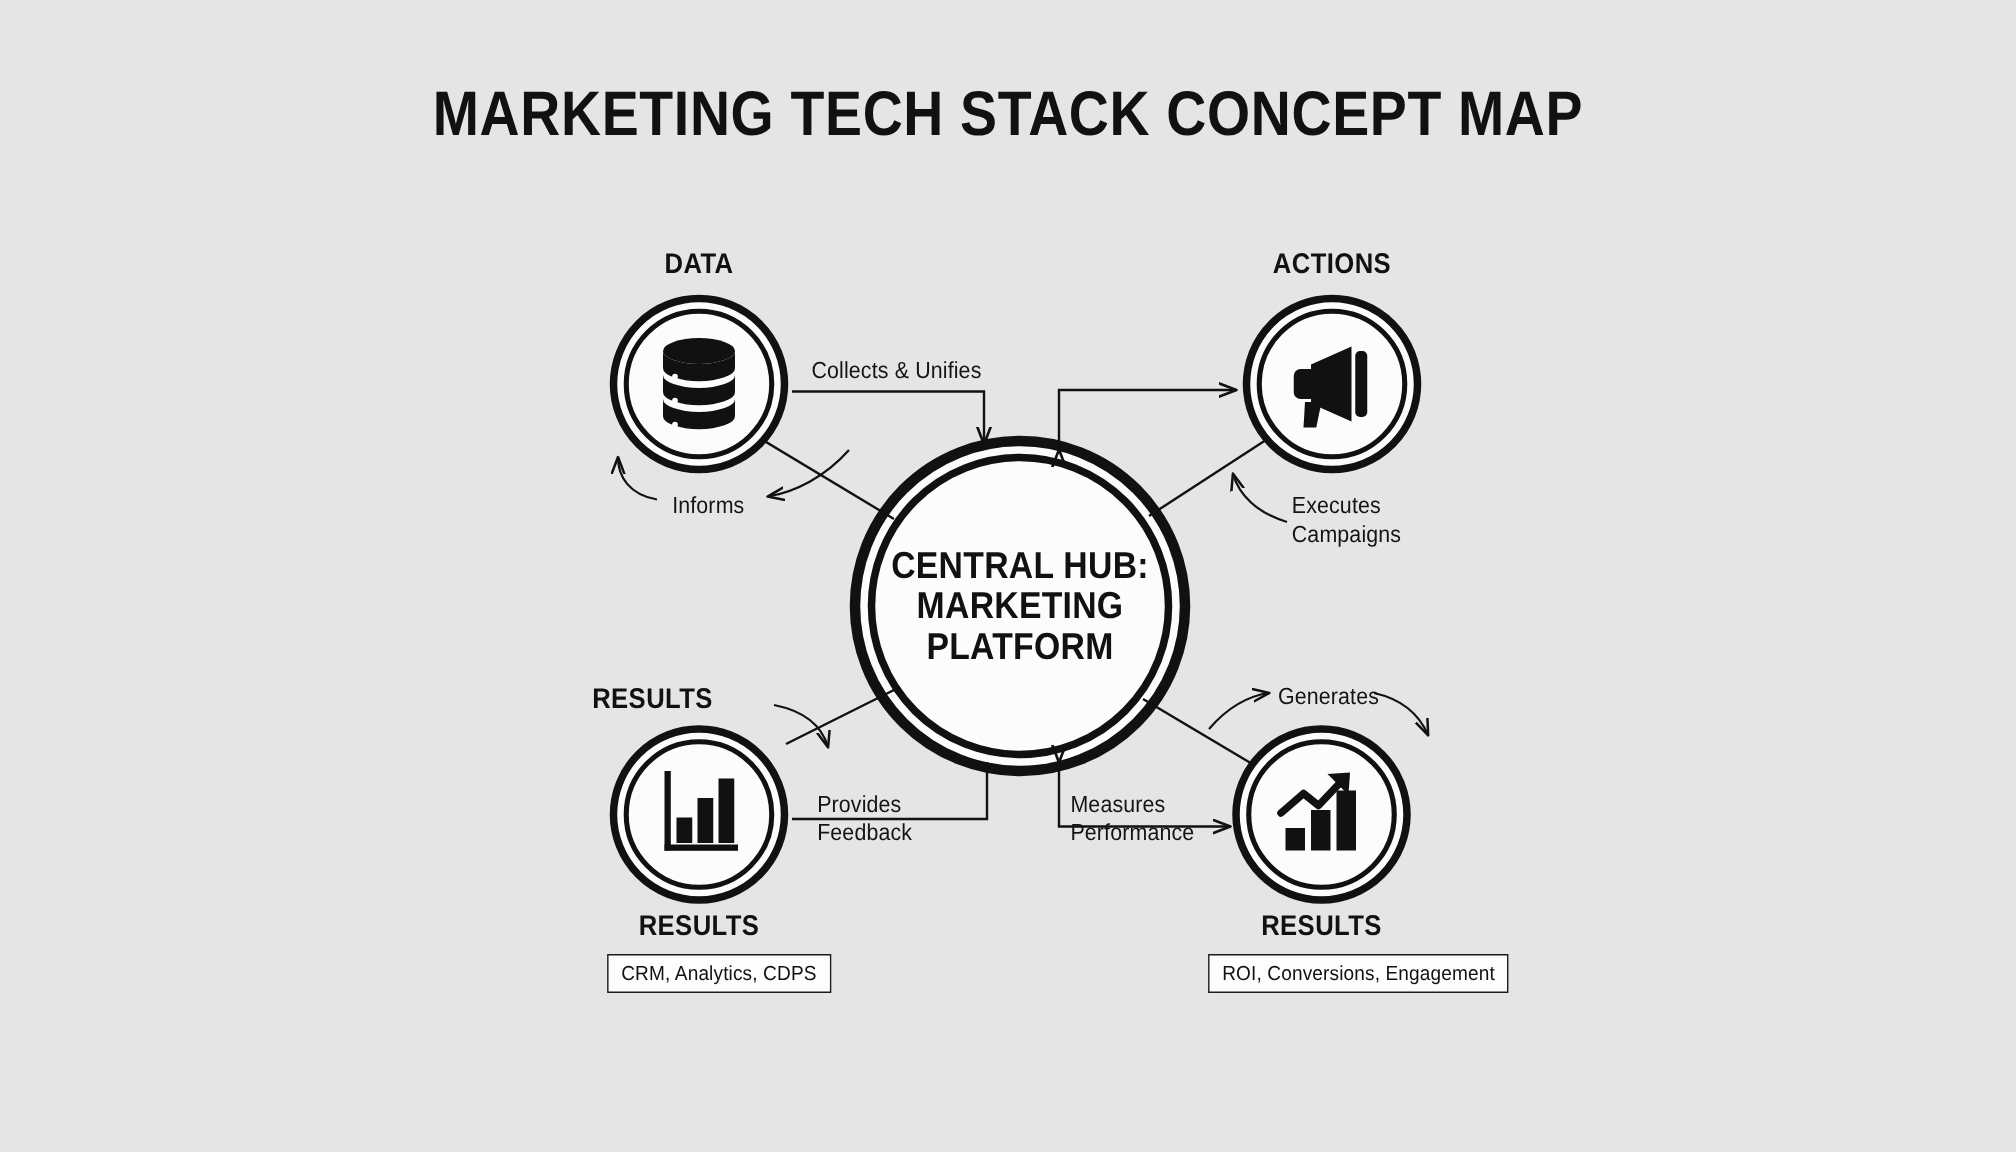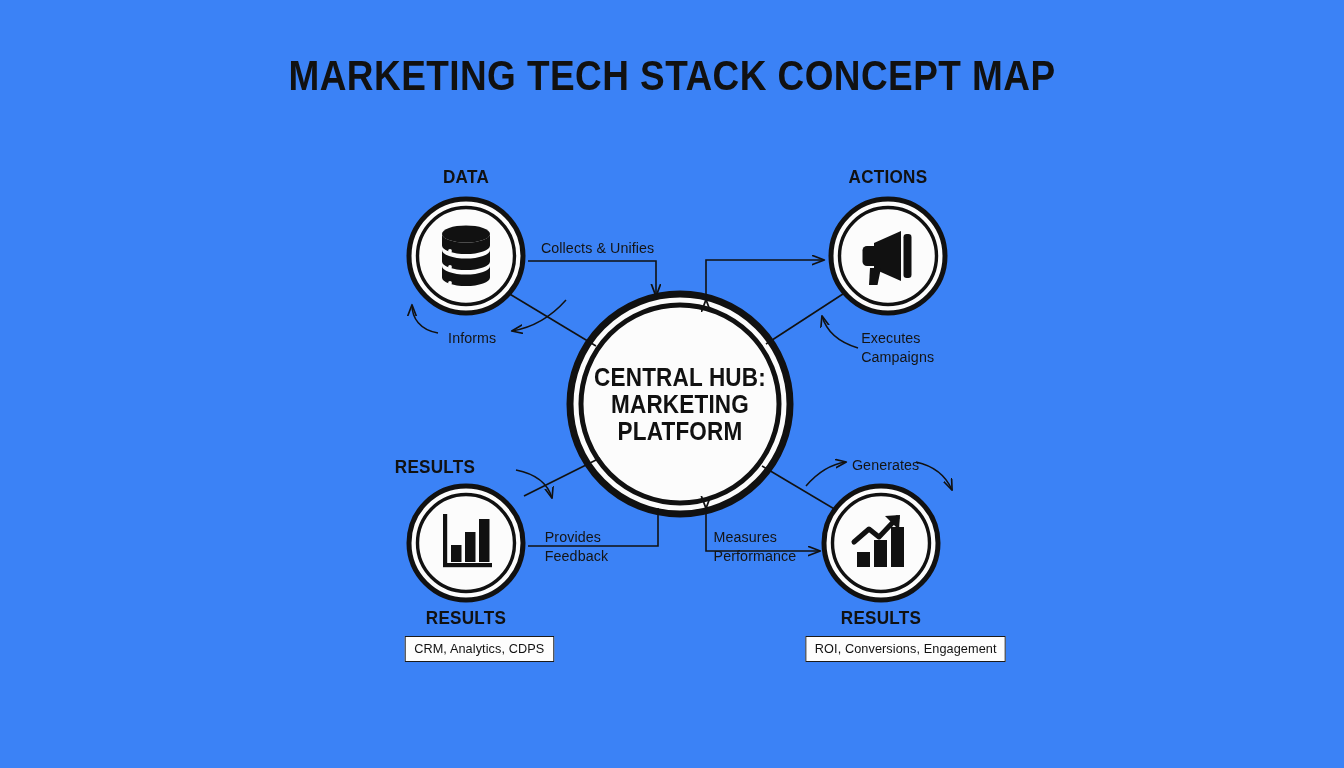--- a/index.html
+++ b/index.html
@@ -12,21 +12,21 @@
     width: 1344px;
     height: 768px;
     font-family: "Liberation Sans", sans-serif;
     color: #111111;
     overflow: hidden;
   }
   #canvas {
     position: relative;
     width: 1344px;
     height: 768px;
-    background: #3b82f6;
+    background: #e5e5e5;
   }
   #diagram-svg {
     position: absolute;
     left: 0;
     top: 0;
     width: 1344px;
     height: 768px;
   }
   .title {
     position: absolute;

